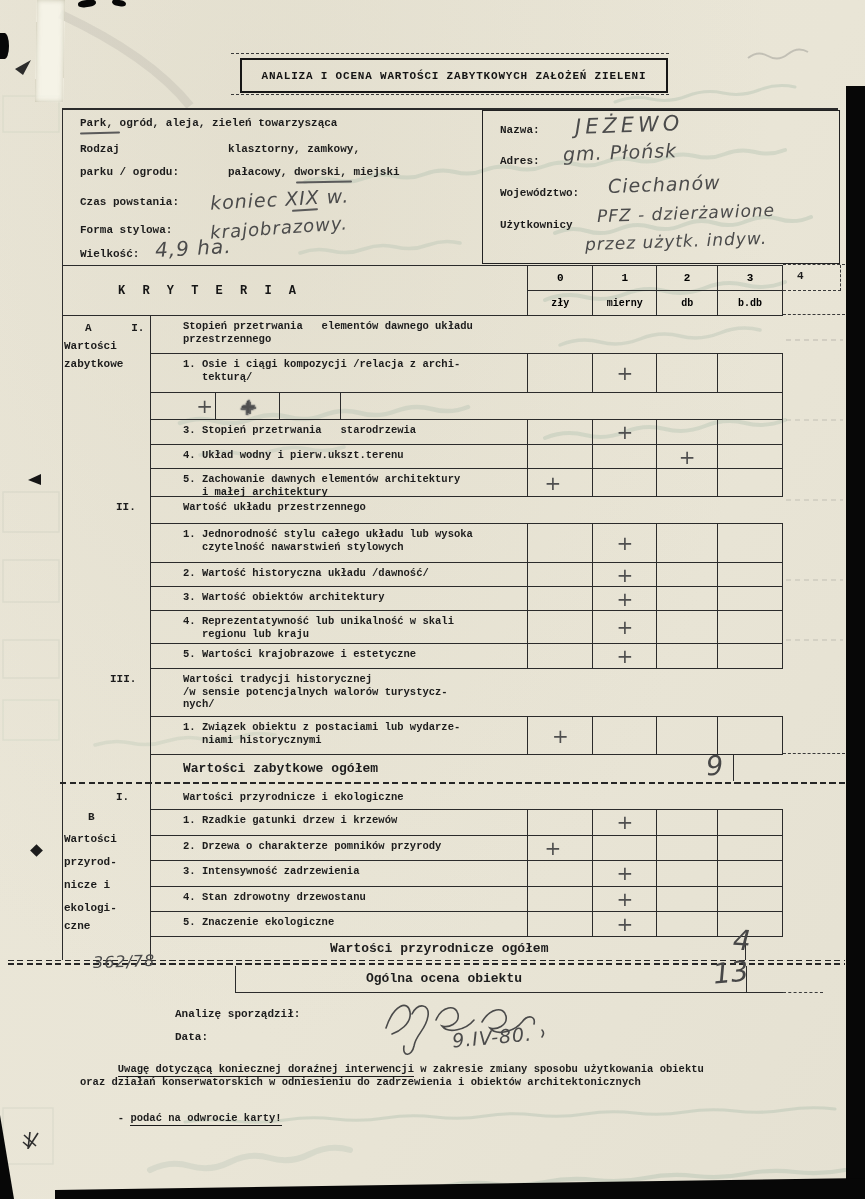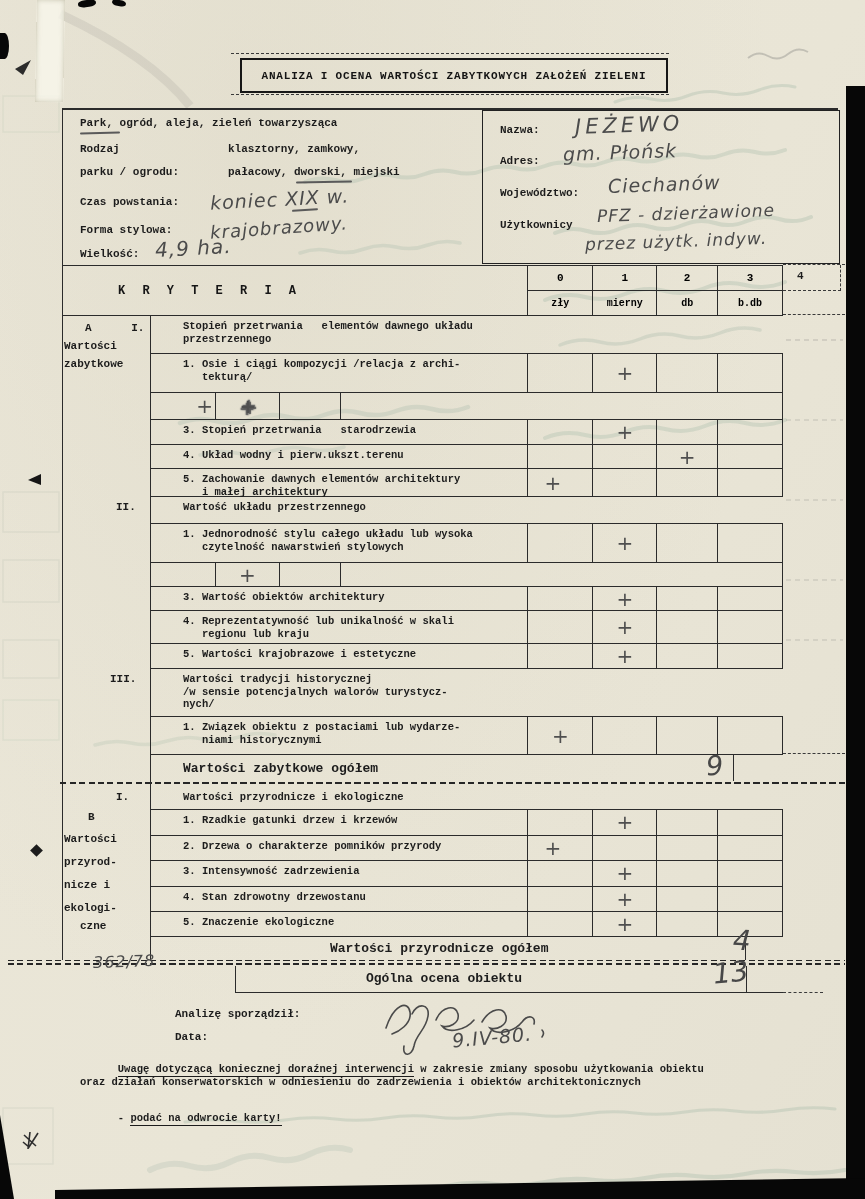--- a/index.html
+++ b/index.html
@@ -232,20 +232,21 @@
 
       <div class="trow drow h39">
         <div class="crit">1. Jednorodność stylu całego układu lub wysoka
    czytelność nawarstwień stylowych</div>
         <div class="cell c0"></div>
         <div class="cell c1">+</div>
         <div class="cell c2"></div>
         <div class="cell c3"></div>
       </div>
       <div class="trow drow h24">
+        <div class="crit">2. Wartość historyczna układu /dawność/</div>
         <div class="cell c0"></div>
         <div class="cell c1">+</div>
         <div class="cell c2"></div>
         <div class="cell c3"></div>
       </div>
       <div class="trow drow h24">
         <div class="crit">3. Wartość obiektów architektury</div>
         <div class="cell c0"></div>
         <div class="cell c1">+</div>
         <div class="cell c2"></div>
@@ -365,21 +366,21 @@
     <div class="sect-label" style="left:64px;top:340px;">Wartości</div>
     <div class="sect-label" style="left:64px;top:358px;">zabytkowe</div>
     <div class="sect-label" style="left:116px;top:501px;">II.</div>
     <div class="sect-label" style="left:110px;top:673px;">III.</div>
     <div class="sect-label" style="left:116px;top:791px;">I.</div>
     <div class="sect-label" style="left:88px;top:811px;">B</div>
     <div class="sect-label" style="left:64px;top:833px;">Wartości</div>
     <div class="sect-label" style="left:64px;top:856px;">przyrod-</div>
     <div class="sect-label" style="left:64px;top:879px;">nicze i</div>
     <div class="sect-label" style="left:64px;top:902px;">ekologi-</div>
-    <div class="sect-label" style="left:64px;top:920px;margin-left:16px;">czne</div>
+    <div class="sect-label" style="left:64px;top:920px;">czne</div>
 
     <div class="hwnum" style="left:706px;top:750px;font-size:27px;transform:rotate(-4deg);">9</div>
     <div class="hwnum" style="left:733px;top:924px;font-size:28px;transform:rotate(3deg);">4</div>
     <div class="hwnum" style="left:713px;top:956px;font-size:28px;transform:rotate(-6deg);">13</div>
     <div class="hw" style="left:93px;top:952px;font-size:16px;transform:rotate(-2deg);">362/78</div>
 
     <div class="t" style="left:175px;top:1008px;">Analizę sporządził:</div>
     <div class="t" style="left:175px;top:1031px;">Data:</div>
     <svg style="position:absolute;left:378px;top:994px;" width="215" height="62">
       <g fill="none" stroke="#4a4a4a" stroke-width="1.6" stroke-linecap="round">

